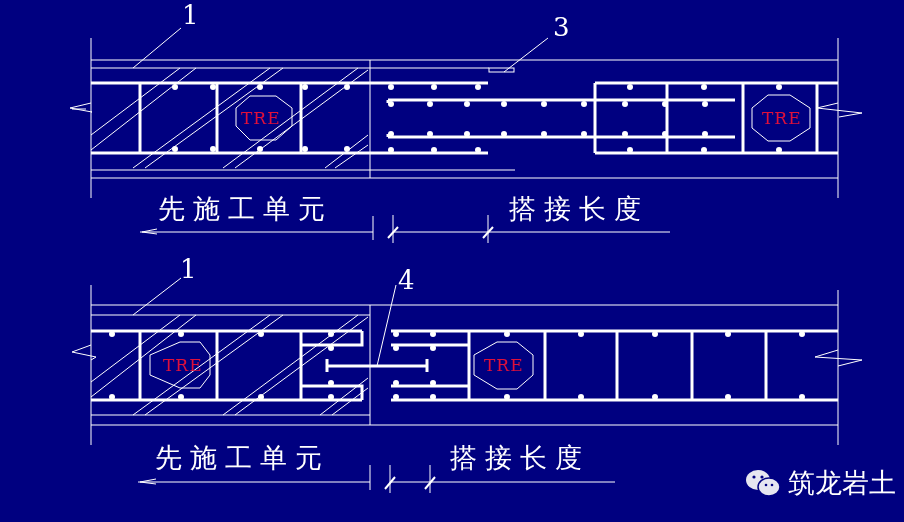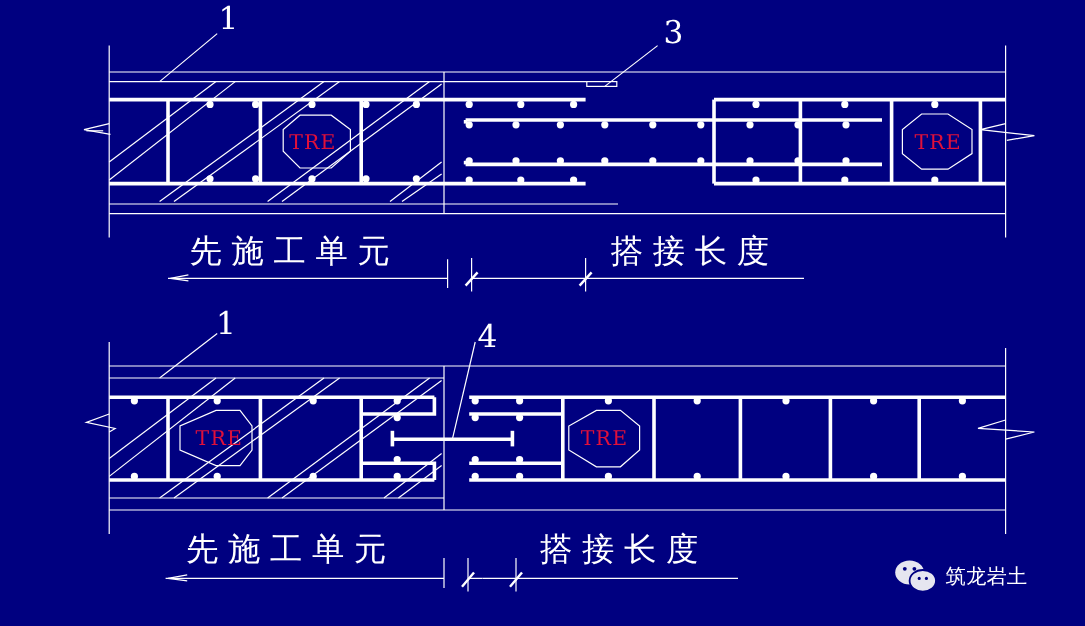--- a/index.html
+++ b/index.html
@@ -7,21 +7,21 @@
   #canvas { position: absolute; left: 0; top: 0; }
   .thin { stroke: #ffffff; stroke-width: 1; fill: none; }
   .bar { stroke: #ffffff; stroke-width: 3; fill: none; }
   .hatch { stroke: #ffffff; stroke-width: 1; fill: none; }
   .dot { fill: #ffffff; }
   .oct { stroke: #ffffff; stroke-width: 1; fill: none; }
   .tre { fill: #e0103a; font-family: "DejaVu Serif", serif; font-size: 17px; letter-spacing: 1px; }
   .num { fill: #ffffff; font-family: "DejaVu Serif", serif; font-size: 26px; }
   .cn { fill: #ffffff; font-family: "DejaVu Sans", sans-serif; font-size: 27px; letter-spacing: 8px; }
   .wm { position: absolute; left: 744px; top: 465px; display: flex; align-items: center; gap: 6px; }
-  .wm-text { color: #ffffff; font-size: 17px; font-family: "DejaVu Sans", sans-serif; }
+  .wm-text { color: #ffffff; font-size: 27px; font-family: "DejaVu Sans", sans-serif; }
 </style>
 </head>
 <body>
 
 <svg id="canvas" width="904" height="522" viewBox="0 0 904 522">
 
   <g>
 
     <line class="thin" x1="91" y1="38" x2="91" y2="198"></line>
     <line class="thin" x1="838" y1="38" x2="838" y2="198"></line>

